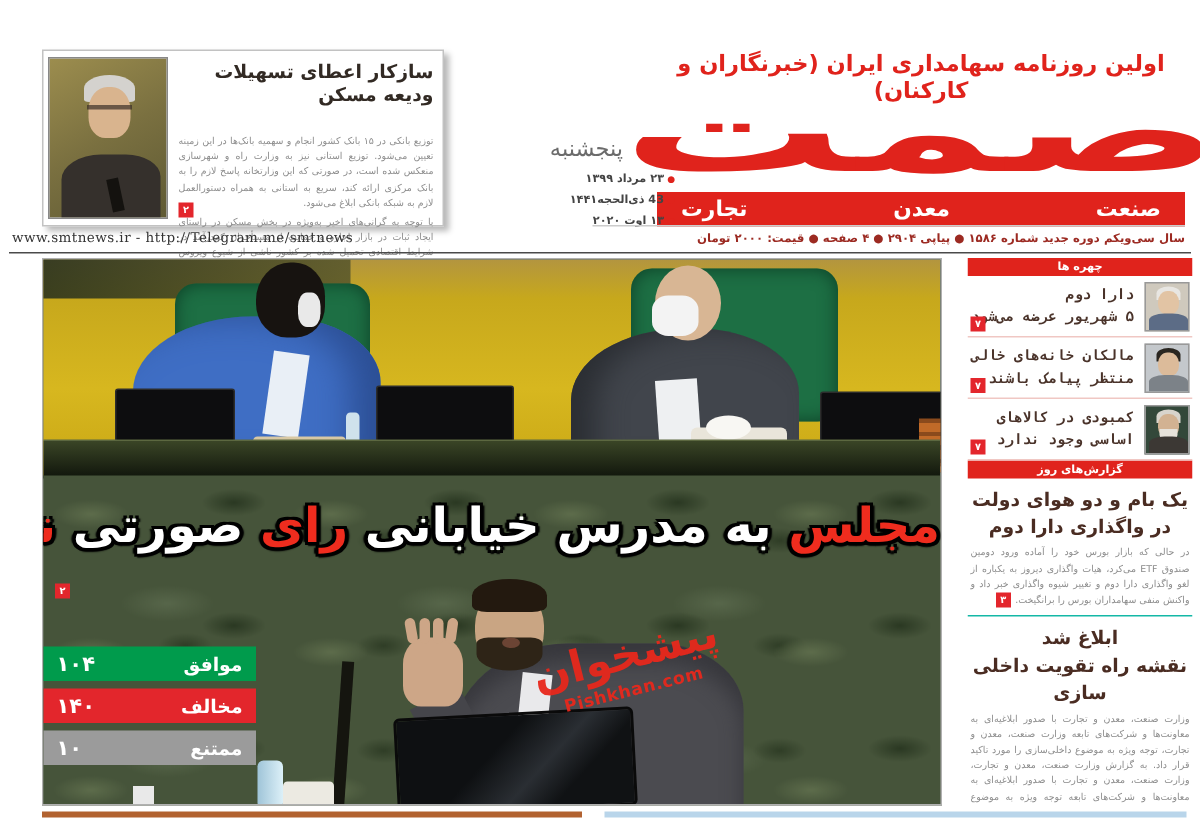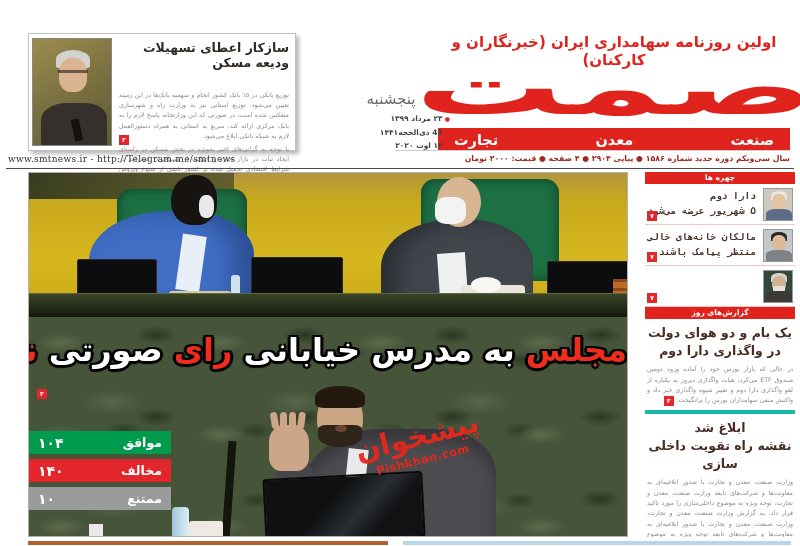--- a/index.html
+++ b/index.html
@@ -139,21 +139,21 @@
   .mp-face { position:absolute; top:5px; left:8px; width:14px; height:16px; border-radius:45%; }
   .mp-body { position:absolute; bottom:0; left:2px; width:26px; height:11px; border-radius:40% 40% 0 0; }
   .mp-beard { display:none; position:absolute; top:15px; left:9px; width:12px; height:8px;
     border-radius:0 0 50% 50%; background:#e6e2da; }
   .fp1 { background:#cfc9bd; } .fp1 .mp-hair{background:#e8e6e2;} .fp1 .mp-face{background:#e2c4a4;} .fp1 .mp-body{background:#5c6c86;}
   .fp2 { background:#c4c8cc; } .fp2 .mp-hair{background:#2a2620;} .fp2 .mp-face{background:#dcbb9a;} .fp2 .mp-body{background:#7c8288;}
   .fp3 { background:#33483a; } .fp3 .mp-hair{background:#d8d4cc;} .fp3 .mp-face{background:#d2b292;} .fp3 .mp-body{background:#3c3834;}
   .fp3 .mp-beard { display:block; }
   .face-text { flex:1; text-align:right; font-size:9.5px; font-weight:bold; color:#4a332a; line-height:1.55; padding-top:2px;font-family:Liberation Mono, monospace; }
   .face-badge { position:absolute; left:2px; bottom:3px; }
-  .report { padding:5px 2px 4px; border-bottom:4px solid #14b8a6; }
+  .report { padding:5px 2px 4px; border-bottom:1px solid #14b8a6; }
   .report-title { text-align:center; font-weight:bold; color:#4a2c22; font-size:12.5px; line-height:1.45; }
   .report-body { font-size:6.3px; color:#8b8b8b; text-align:justify; line-height:1.65; margin-top:4px; }
   .report-body .badge { margin-right:3px; vertical-align:middle; }
 
   
   .bar-orange { left:28px; top:541px; width:360px; height:4px; background:#b26230; }
   .bar-blue { left:403px; top:541px; width:388px; height:4px; background:#b9d5ea; }
 </style>
 </head>
 <body>
@@ -301,20 +301,24 @@
       <span class="badge face-badge">۷</span>
     </div>
 
     <div class="face-item">
       <div class="mini-photo fp3">
         <div class="mp-hair"></div>
         <div class="mp-face"></div>
         <div class="mp-beard"></div>
         <div class="mp-body"></div>
       </div>
+      <div class="face-text">
+        <div>کمبودی در کالاهای</div>
+        <div>اساسی وجود ندارد</div>
+      </div>
       <span class="badge face-badge">۷</span>
     </div>
 
     <div class="side-header">گزارش‌های روز</div>
 
     <div class="report">
       <div class="report-title">
         <div>یک بام و دو هوای دولت</div>
         <div>در واگذاری دارا دوم</div>
       </div>

